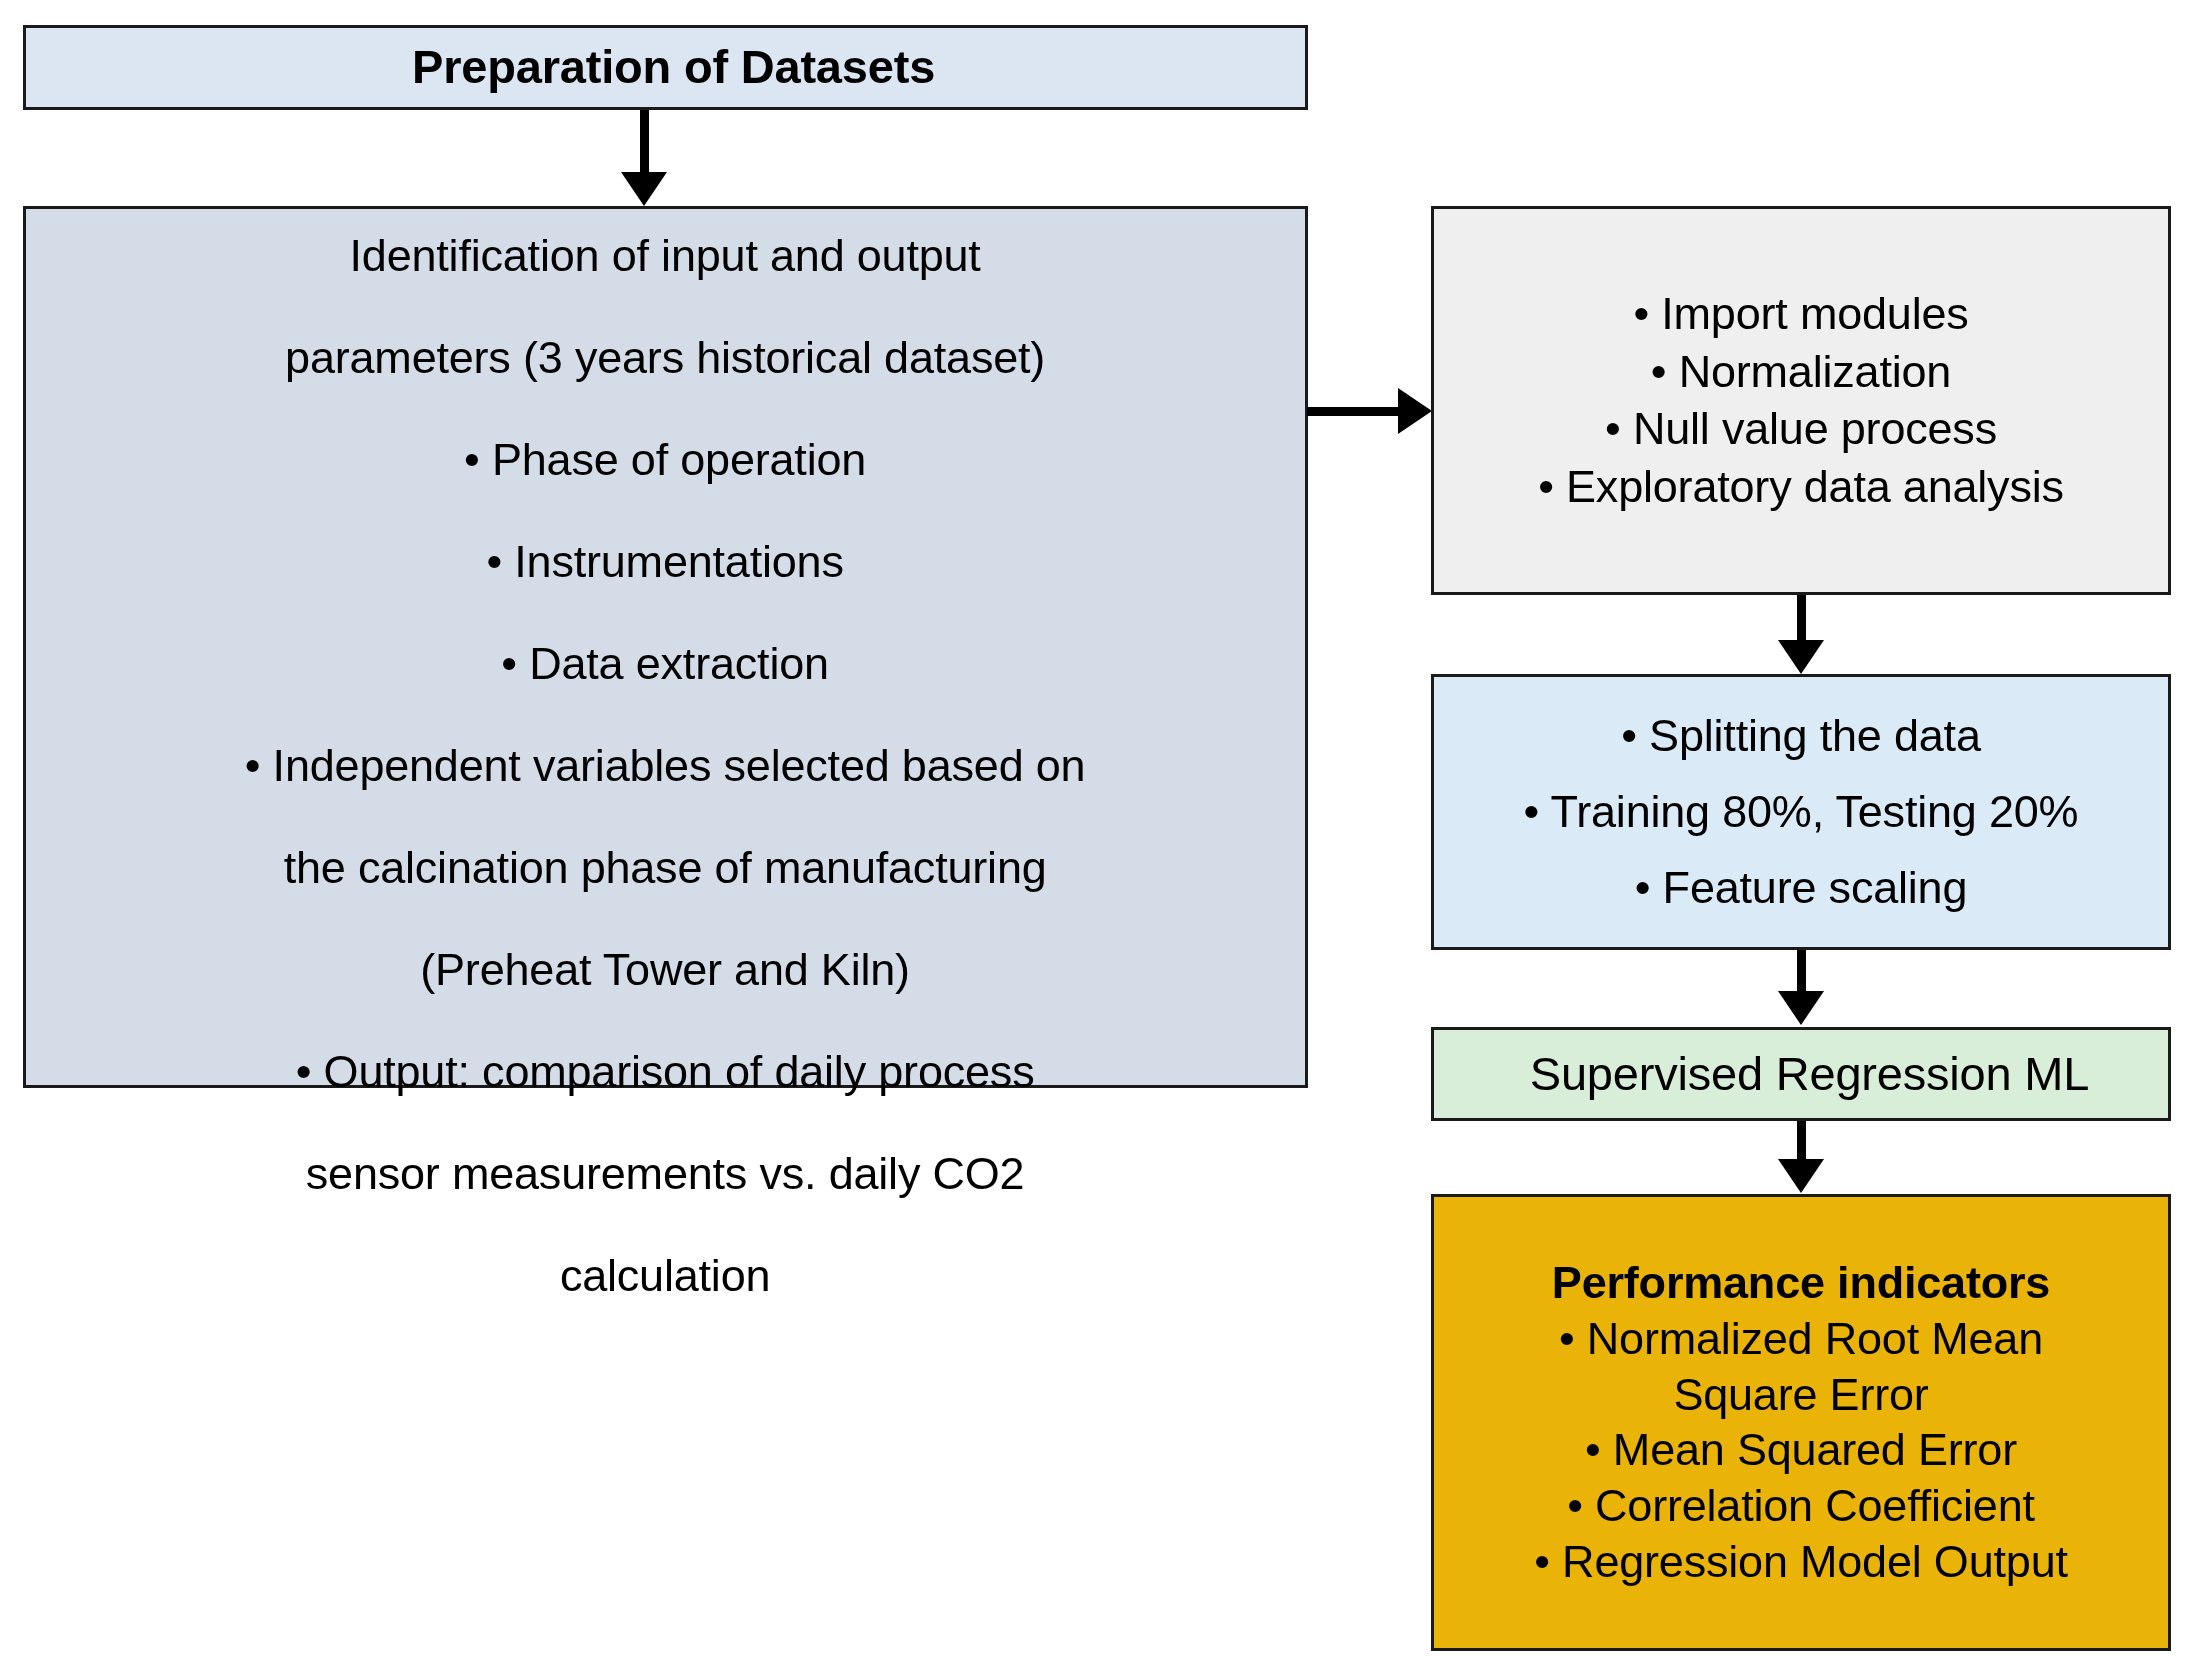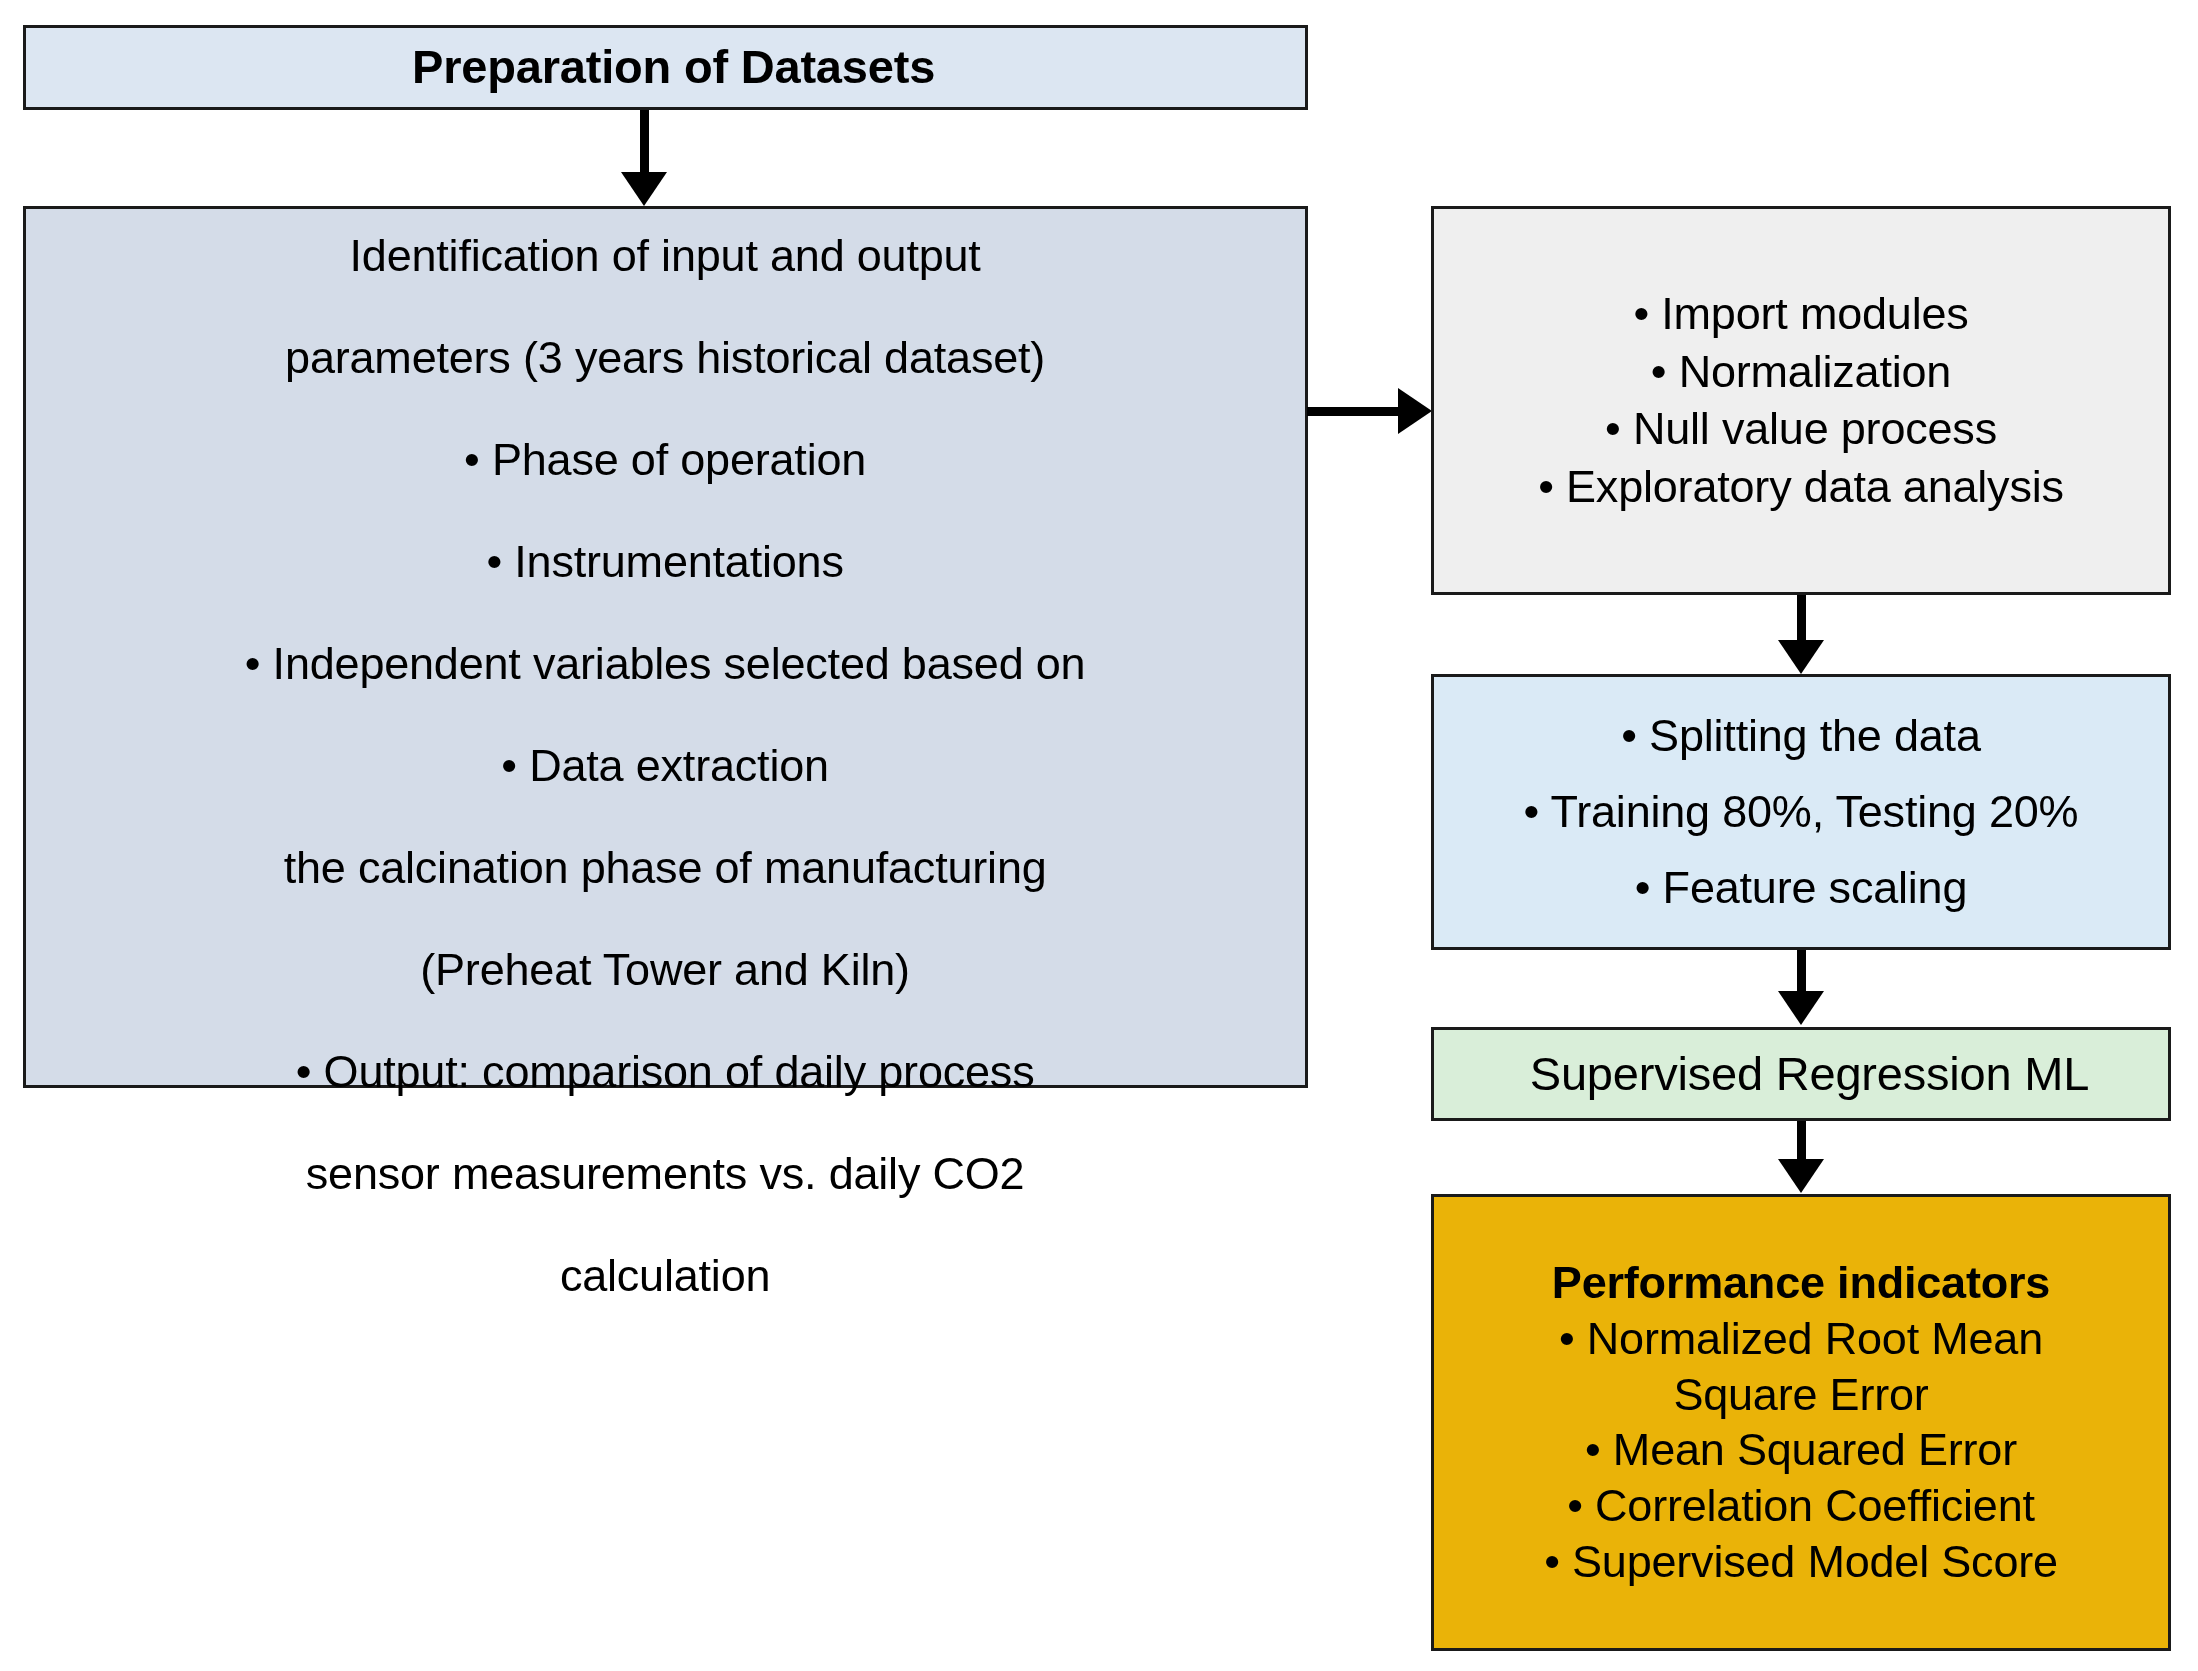--- a/index.html
+++ b/index.html
@@ -171,22 +171,22 @@
   <div class="conn" id="arrow-title-datasets">
     <div class="conn conn-v"></div>
     <div class="arrowhead-down"></div>
   </div>
 
   <div class="box" id="datasets-box">
     <span class="line wrap">Identification of input and output</span>
     <span class="line wrap">parameters (3 years historical dataset)</span>
     <span class="line wrap">• Phase of operation</span>
     <span class="line wrap">• Instrumentations</span>
+    <span class="line wrap">• Data extraction</span>
     <span class="line wrap">• Independent variables selected based on</span>
-    <span class="line wrap">• Data extraction</span>
     <span class="line wrap">the calcination phase of manufacturing</span>
     <span class="line wrap">(Preheat Tower and Kiln)</span>
     <span class="line wrap">• Output: comparison of daily process</span>
     <span class="line wrap">sensor measurements vs. daily CO2</span>
     <span class="line wrap">calculation</span>
   </div>
 
   <div class="conn" id="arrow-datasets-preprocess">
     <div class="conn conn-h"></div>
     <div class="arrowhead-right"></div>
@@ -223,17 +223,17 @@
     <div class="conn conn-v"></div>
     <div class="arrowhead-down"></div>
   </div>
 
   <div class="box" id="metrics-box">
     <span class="line heading">Performance indicators</span>
     <span class="line">• Normalized Root Mean</span>
     <span class="line">Square Error</span>
     <span class="line">• Mean Squared Error</span>
     <span class="line">• Correlation Coefficient</span>
-    <span class="line">• Supervised Model Score</span>
+    <span class="line">• Regression Model Output</span>
   </div>
 
 </div>
 
 
 </body></html>

